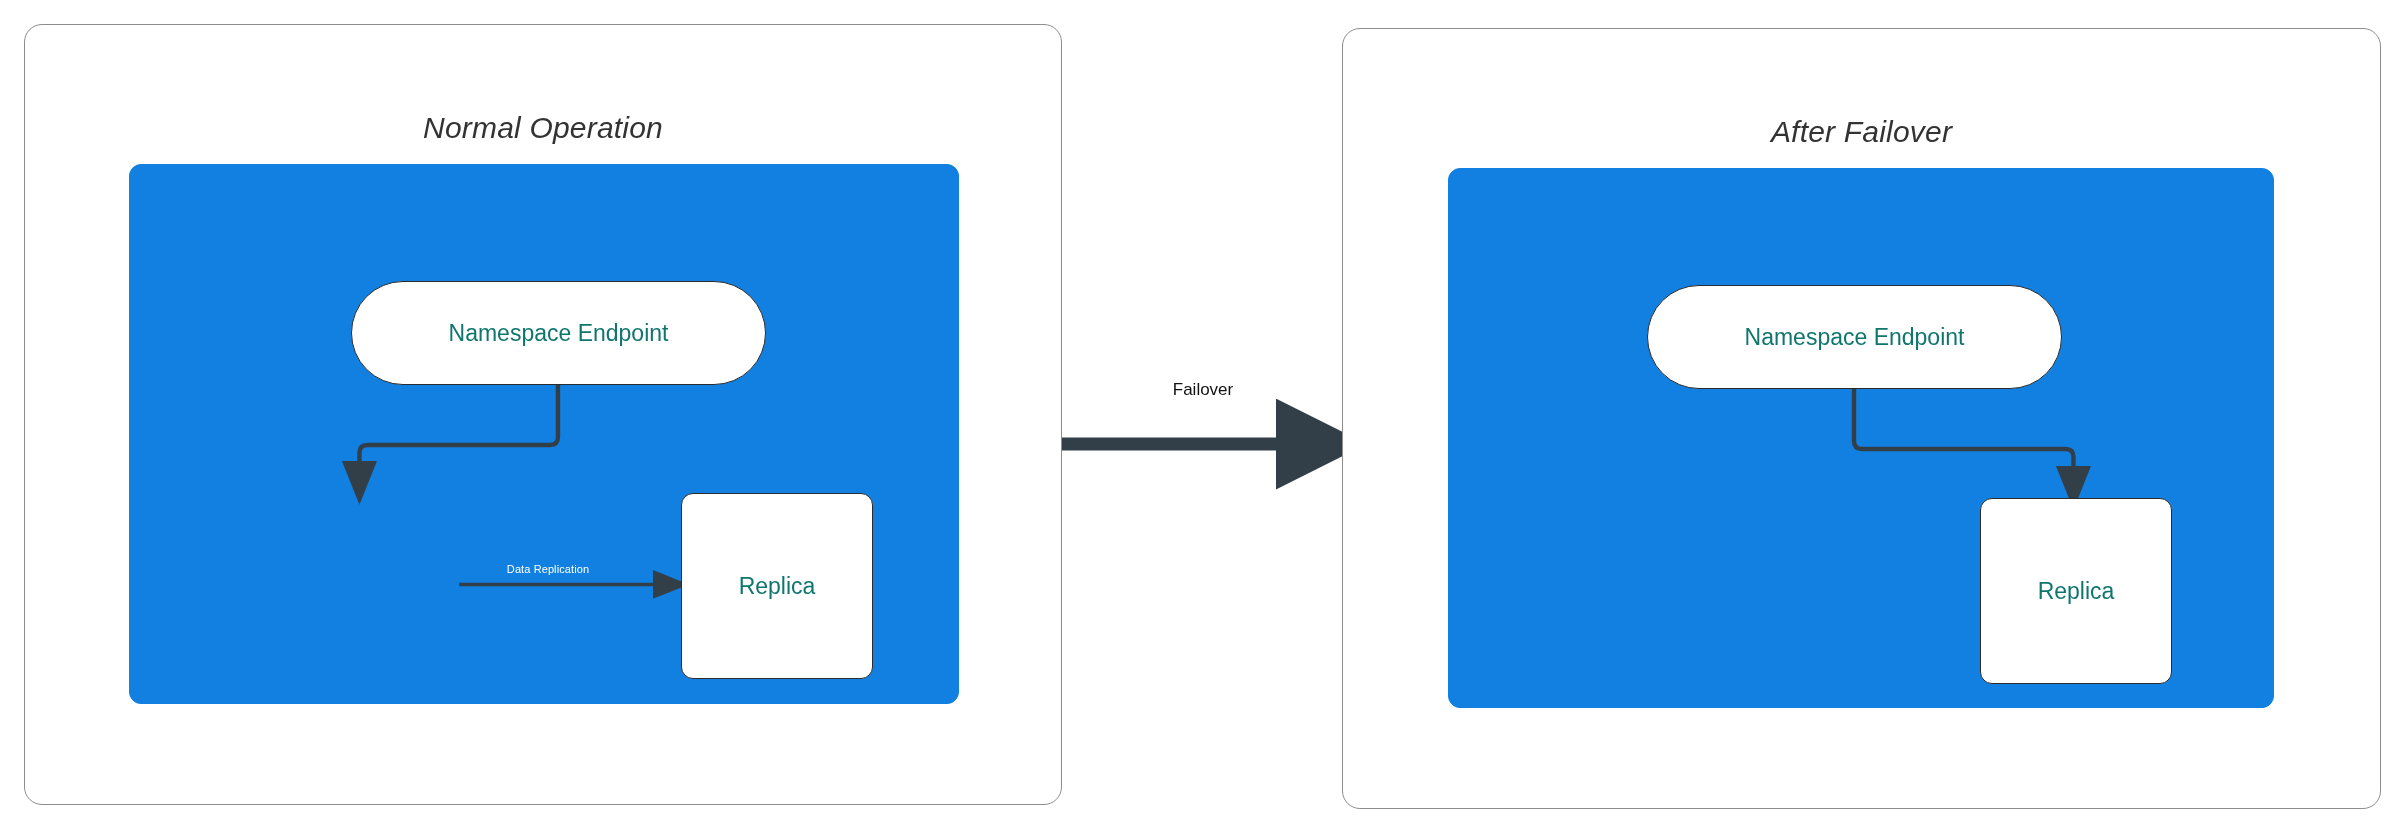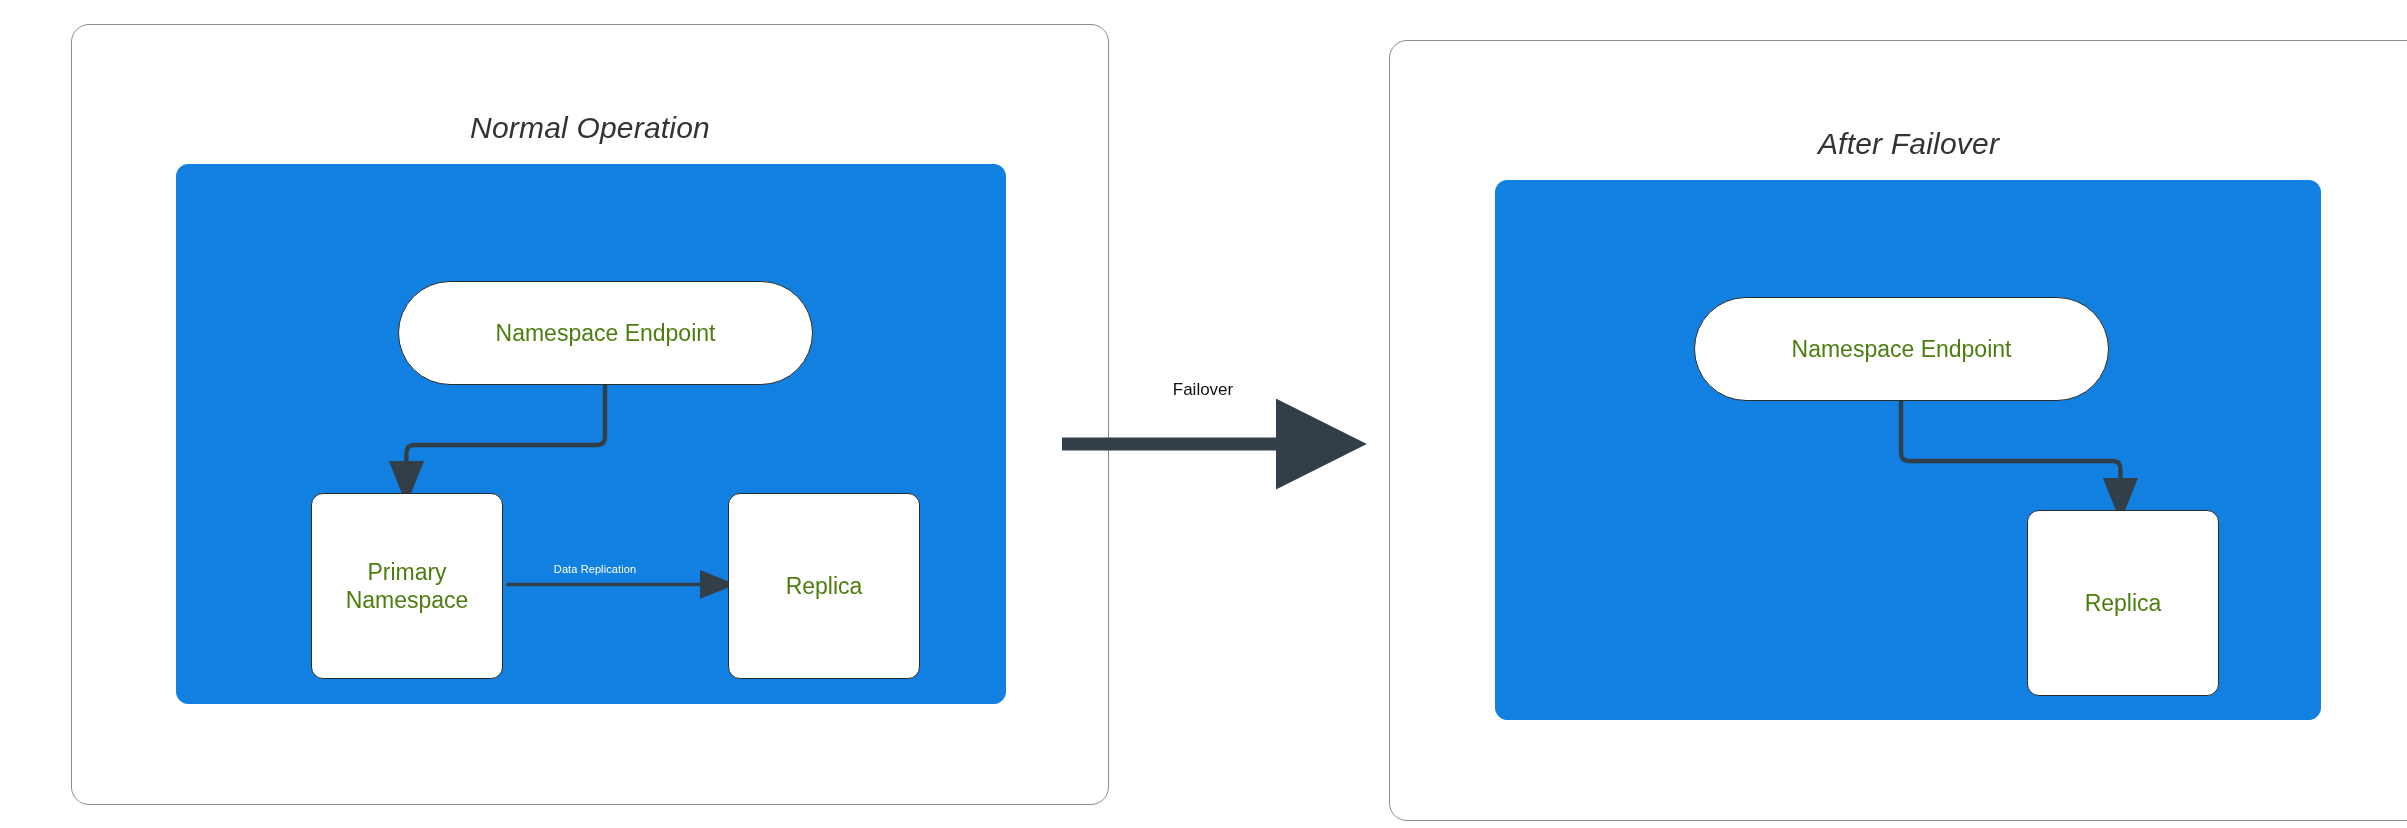--- a/index.html
+++ b/index.html
@@ -15,24 +15,23 @@
     overflow:hidden;
   }
 
   
   .panel{
     position:absolute;
     box-sizing:border-box;
     background:#ffffff;
     border:1.6px solid #8d8d8d;
     border-radius:18px;
-    margin-left:47px;
   }
   #panel-left {left:24px;  top:24px; width:1038px; height:781px;}
-  #panel-right{left:1342px;top:40px; width:1039px; height:781px;}
+  #panel-right{left:1342px;top:28px; width:1039px; height:781px;}
 
   .panel-title{
     position:absolute;
     top:86px;
     left:0;
     width:100%;
     text-align:center;
     font-style:italic;
     font-size:30px;
     color:#333333;
@@ -54,21 +53,21 @@
   
   .node{
     position:absolute;
     box-sizing:border-box;
     background:#ffffff;
     border:1.8px solid #2b2b2b;
     display:flex;
     align-items:center;
     justify-content:center;
     text-align:center;
-    color:#4d7c0f;
+    color:#0f766e;
     font-size:23px;
     line-height:1.22;
   }
   .node.pill{ border-radius:60px; }
   .node.rect{ border-radius:12px; }
   .node.muted{
     background:#e2e3e5;
     border:1.4px solid #4a4a4a;
     color:#5e5e5e;
     font-style:italic;
@@ -148,26 +147,20 @@
 
         <path d="M 429 220 L 429 273 Q 429 281 421 281 L 238 281 Q 230 281 230 289 L 230 320" fill="none" stroke="#333f48" stroke-width="4.4" stroke-linecap="round" stroke-linejoin="round" marker-end="url(#ah-left-1)"></path>
 
         <path d="M 330 421 L 543 421" fill="none" stroke="#333f48" stroke-width="3.6" stroke-linecap="butt" marker-end="url(#ah-left-2)"></path>
       </svg>
 
       <div class="node pill" id="node-endpoint-left">
         <span>Namespace Endpoint</span>
       </div>
 
-      <div class="node rect" id="node-primary">
-        <span>
-          <span>Primary</span><br>
-          <span>Namespace</span>
-        </span>
-      </div>
 
       <div class="node rect" id="node-replica-left">
         <span>Replica</span>
       </div>
 
       <div id="label-replication">Data Replication</div>
 
     </div>
   </div>
 

